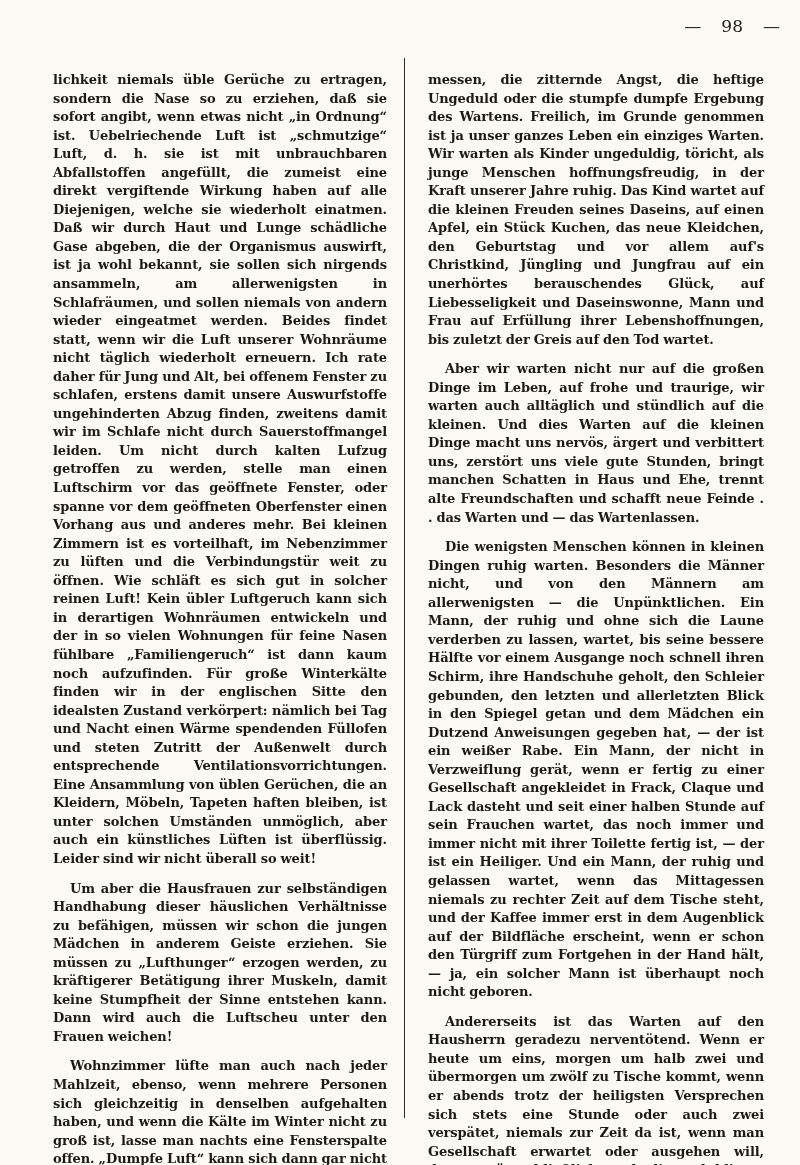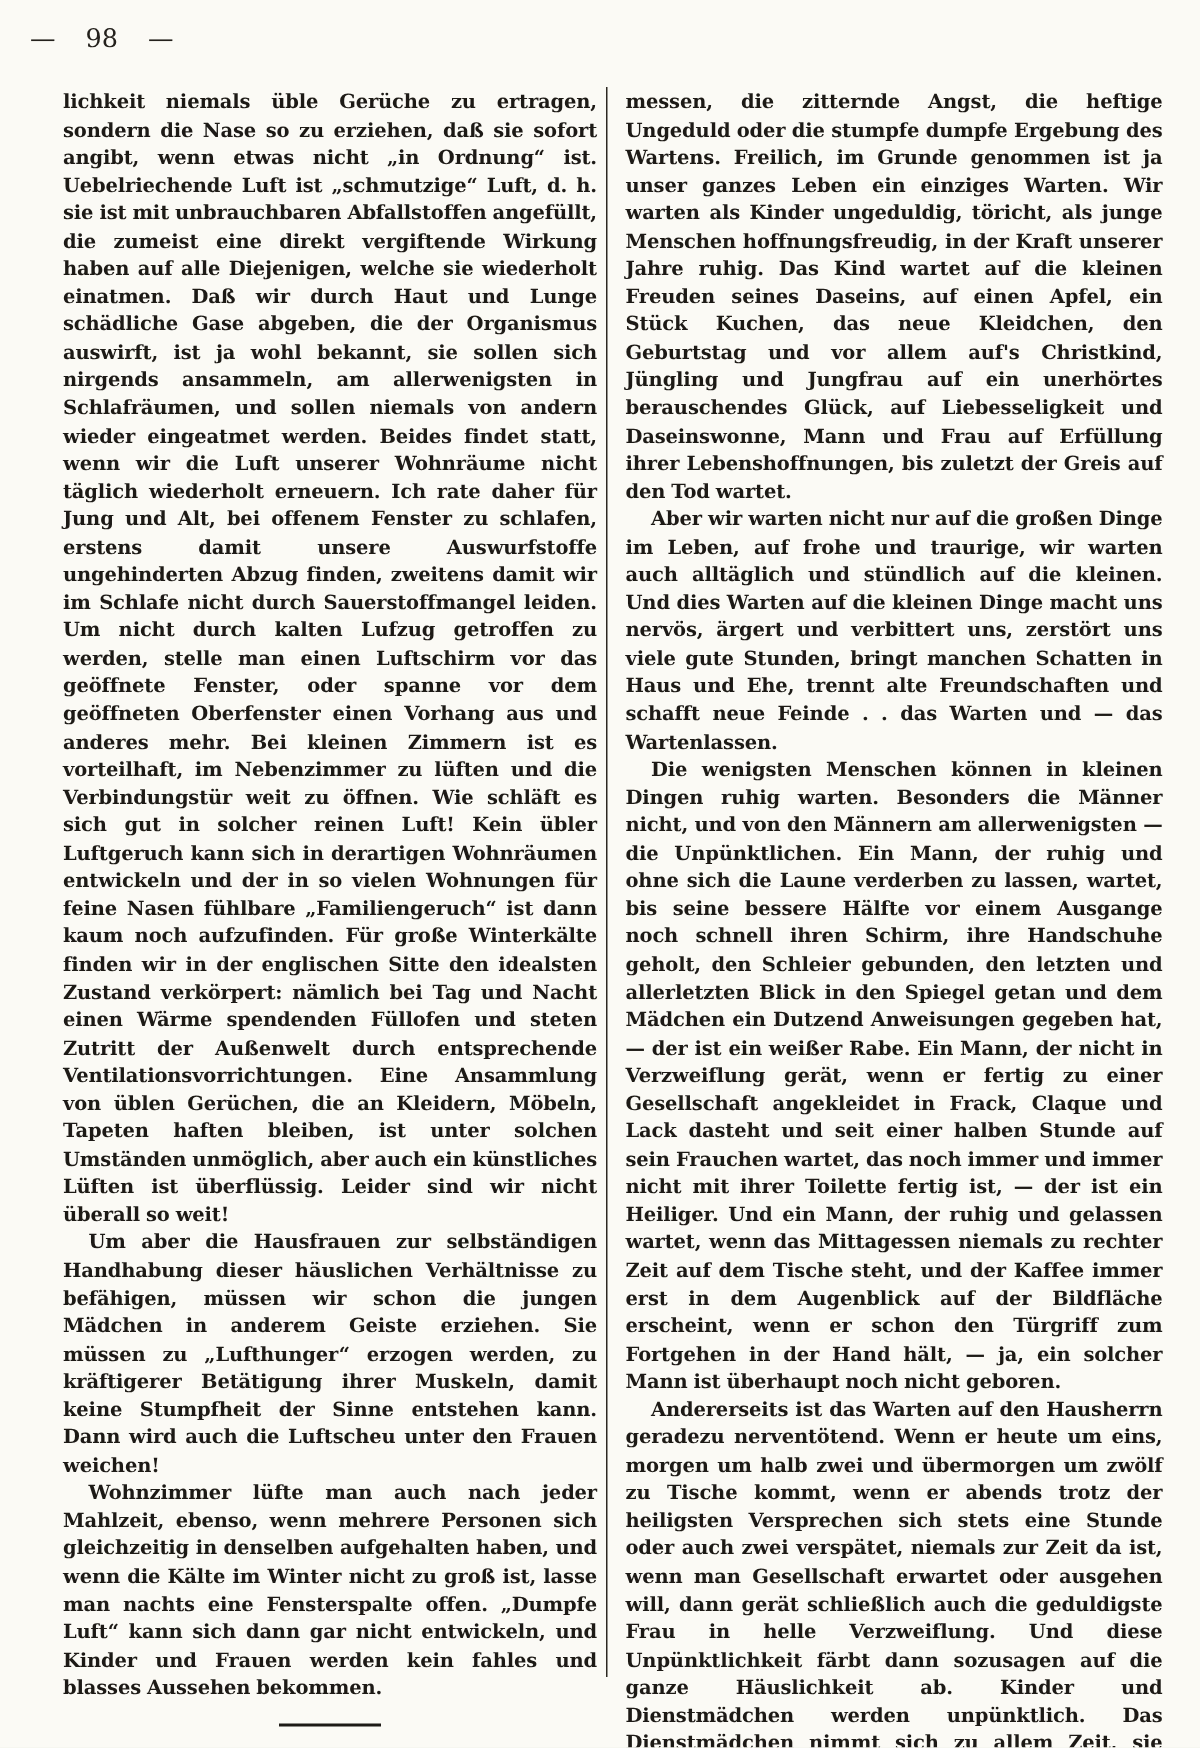--- a/index.html
+++ b/index.html
@@ -15,41 +15,41 @@
     margin: 0 auto;
     background: #fbfaf5;
     color: #1d1a16;
     overflow: hidden;
   }
   .page-header {
     position: absolute;
     top: 16px;
     left: 0;
     right: 0;
-    text-align: left;
+    text-align: right;
     font-size: 17px;
     color: #24211c;
   }
   .page-header .dash { display: inline-block; margin: 0 20px; }
   .col {
     position: absolute;
     top: 60px;
   }
   .col-left  { left: 42px;  width: 356px; }
   .col-right { left: 417px; width: 358px; }
   .col-rule {
     position: absolute;
     left: 404px;
     top: 58px;
     width: 1px;
     height: 1060px;
     background: #2c2822;
   }
   .para {
-    margin: 0;
+    margin: 11px;
     text-align: justify;
     font-weight: bold;
     font-size: 13px;
     line-height: 18.55px;
     word-spacing: -0.4px;
     letter-spacing: -0.1px;
   }
   .para.indent { text-indent: 17px; }
   .section-divider {
     width: 68px;

